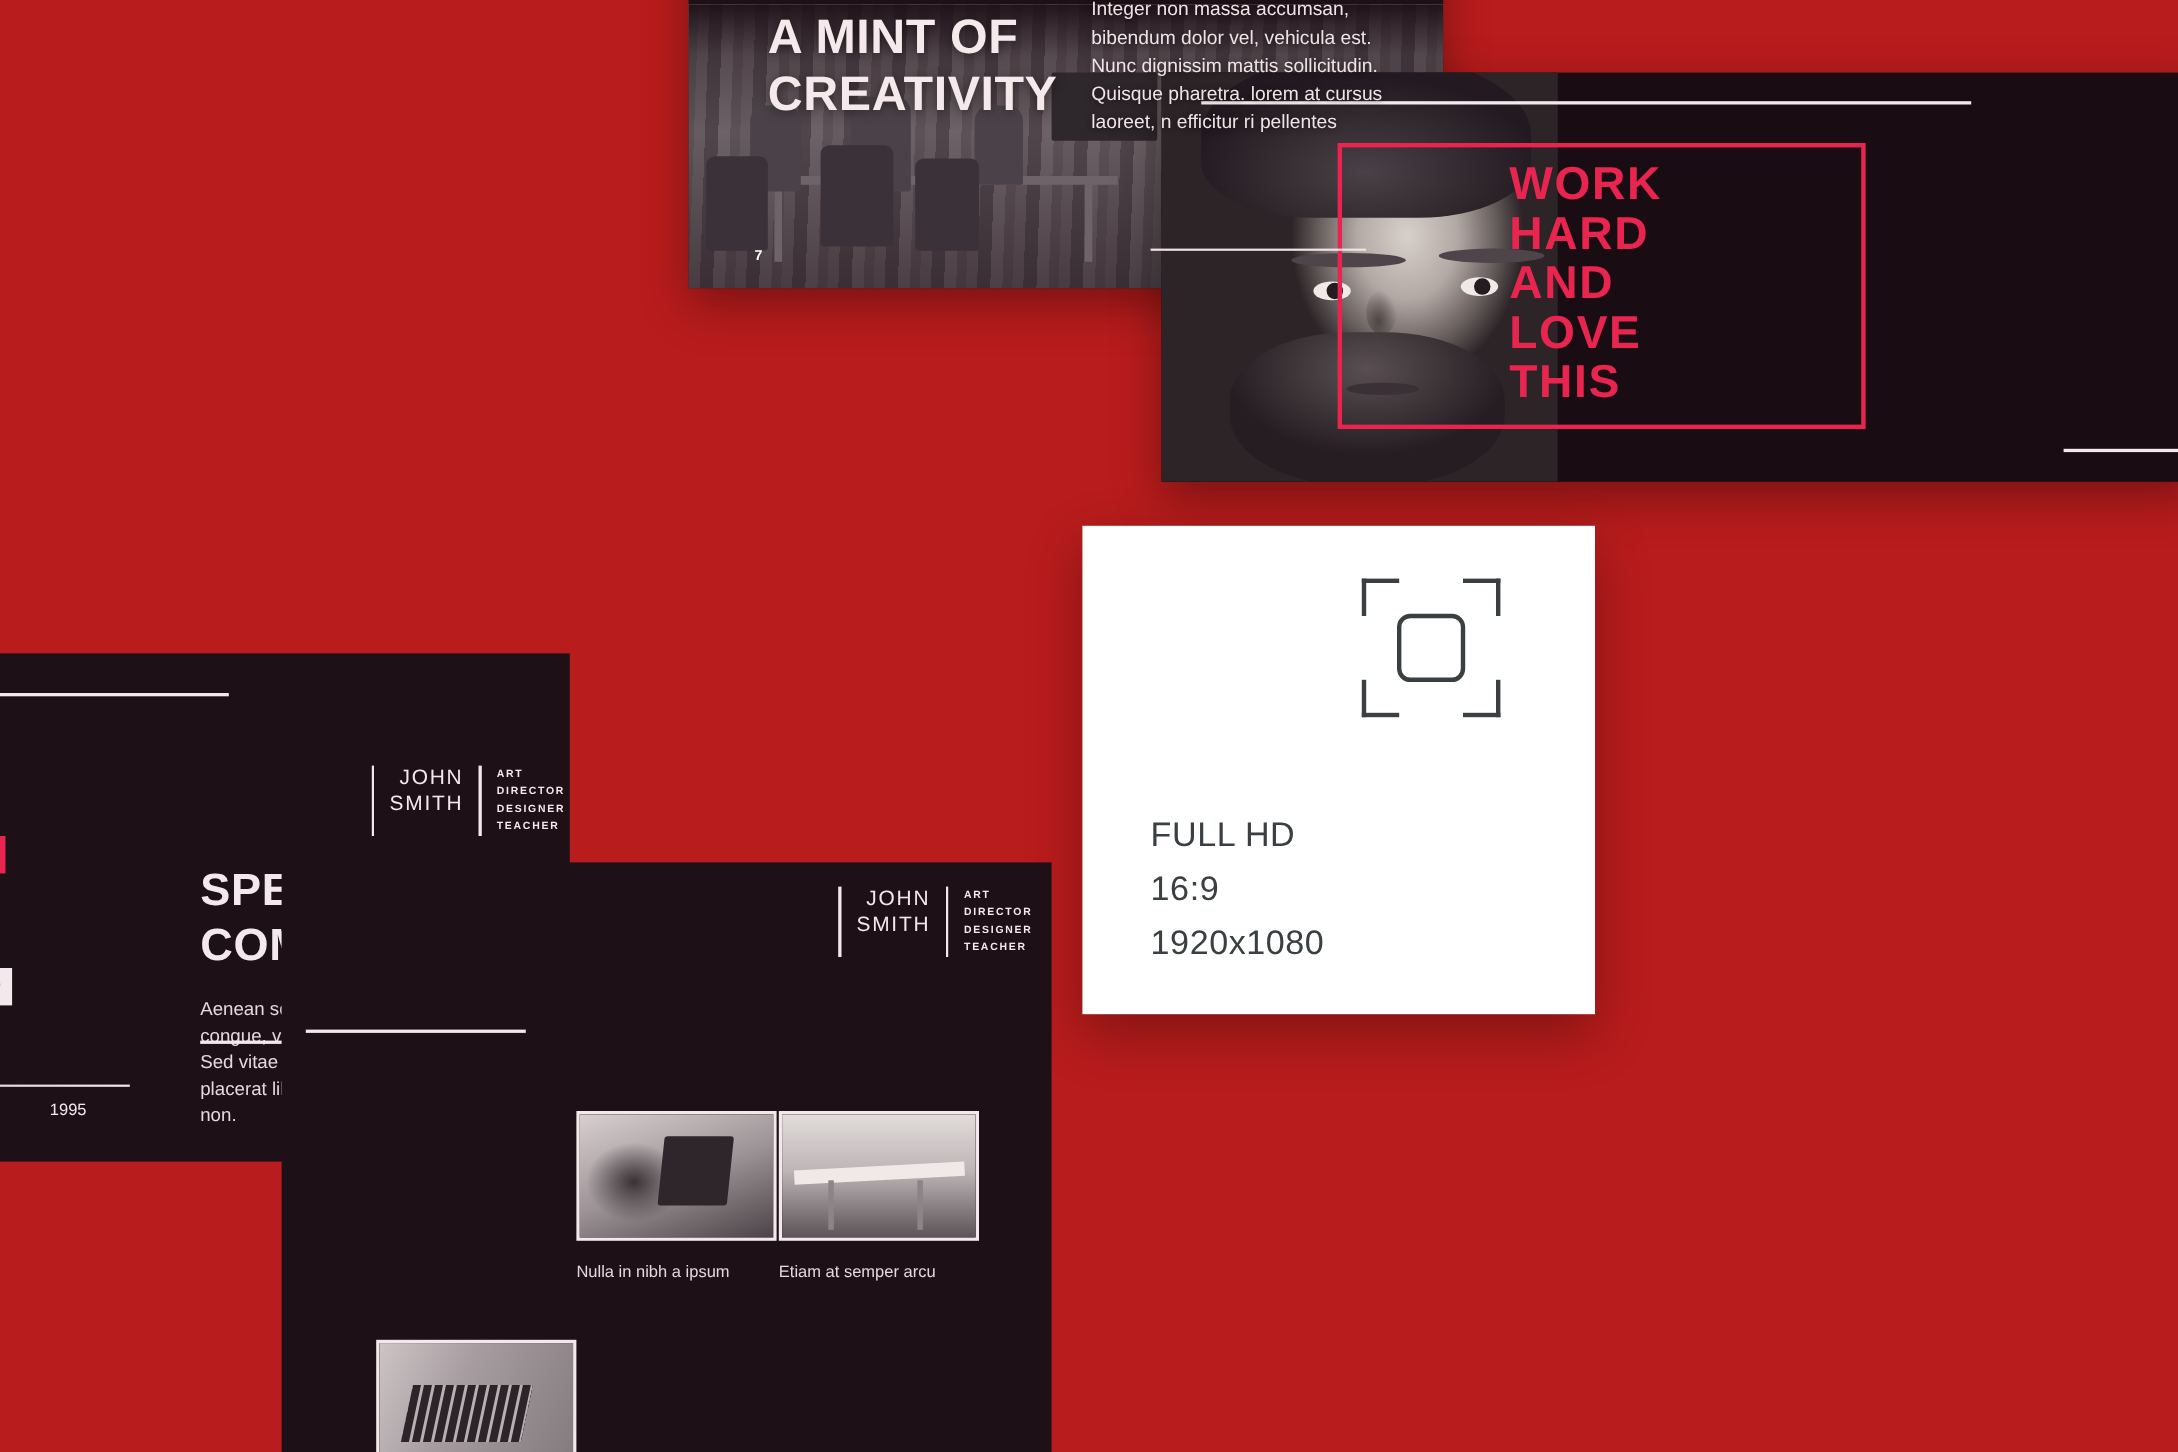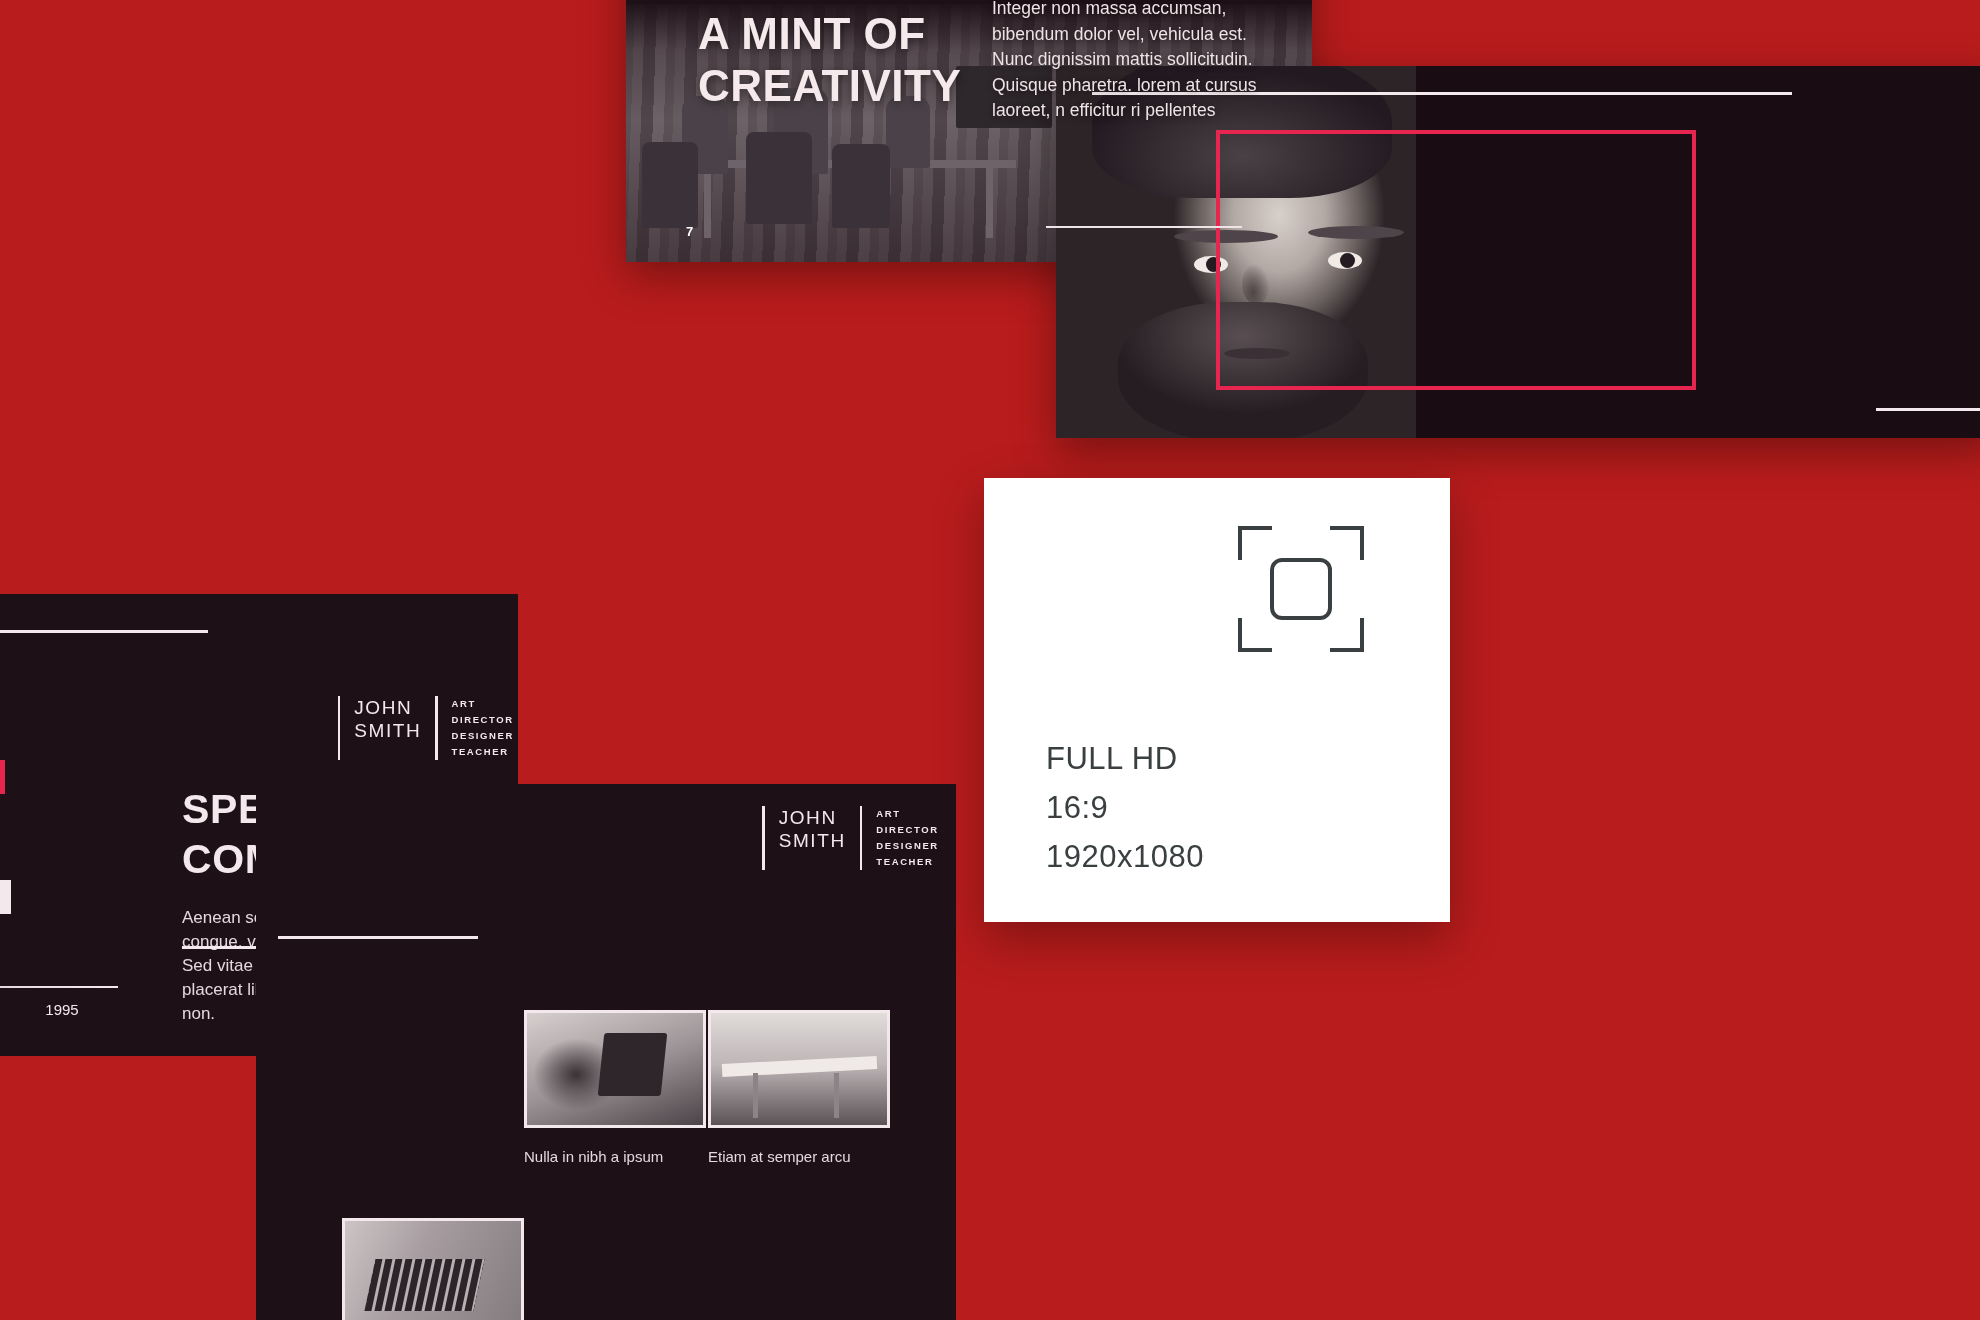--- a/index.html
+++ b/index.html
@@ -180,21 +180,21 @@
   #slide-spend .rule-top {
     position:absolute; left:22px; top:36px; width:436px; height:3px; background:#F3E8EB;
   }
   #slide-spend .rule-bot {
     position:absolute; left:432px; top:352px; width:290px; height:3px; background:#F3E8EB;
   }
   .byline { position:absolute; display:flex; align-items:stretch; gap:14px; }
   .byline .vbar { width:3px; background:#F3E8EB; }
   .byline .name {
     color:#F3E8EB; font-size:19px; line-height:23px; font-weight:400;
-    letter-spacing:1.6px; white-space:pre-line;
+    letter-spacing:1.6px; white-space:pre-line;text-align:right;
   }
   .byline .role {
     color:#F3E8EB; font-size:9.5px; line-height:16px; font-weight:700;
     letter-spacing:1.6px; white-space:pre-line; align-self:center;
   }
   #spend-byline { left:588px; top:102px; }
   #slide-spend .spend-title {
     position:absolute; left:432px; top:190px;
     color:#F3E8EB; font-weight:800; font-size:41px; line-height:50px;
     letter-spacing:.6px; white-space:pre-line;
@@ -307,20 +307,25 @@
       <div class="pupil" style="left:150px;top:191px;"></div>
       <div class="eye" style="left:272px;top:186px;"></div>
       <div class="pupil" style="left:284px;top:187px;"></div>
       <div class="nose"></div>
       <div class="beard"></div>
       <div class="mouth"></div>
     </div>
     <div class="topline"></div>
     <div class="rightline"></div>
     <div class="frame"></div>
+    <div class="work-text">WORK
+HARD
+AND
+LOVE
+THIS</div>
   </div>
 
 
 
   <div class="slide white" id="slide-hd">
     <div class="crop-icon">
       <div class="c tl"></div>
         <div class="c tr"></div>
       <div class="c bl"></div>
         <div class="c br"></div>

